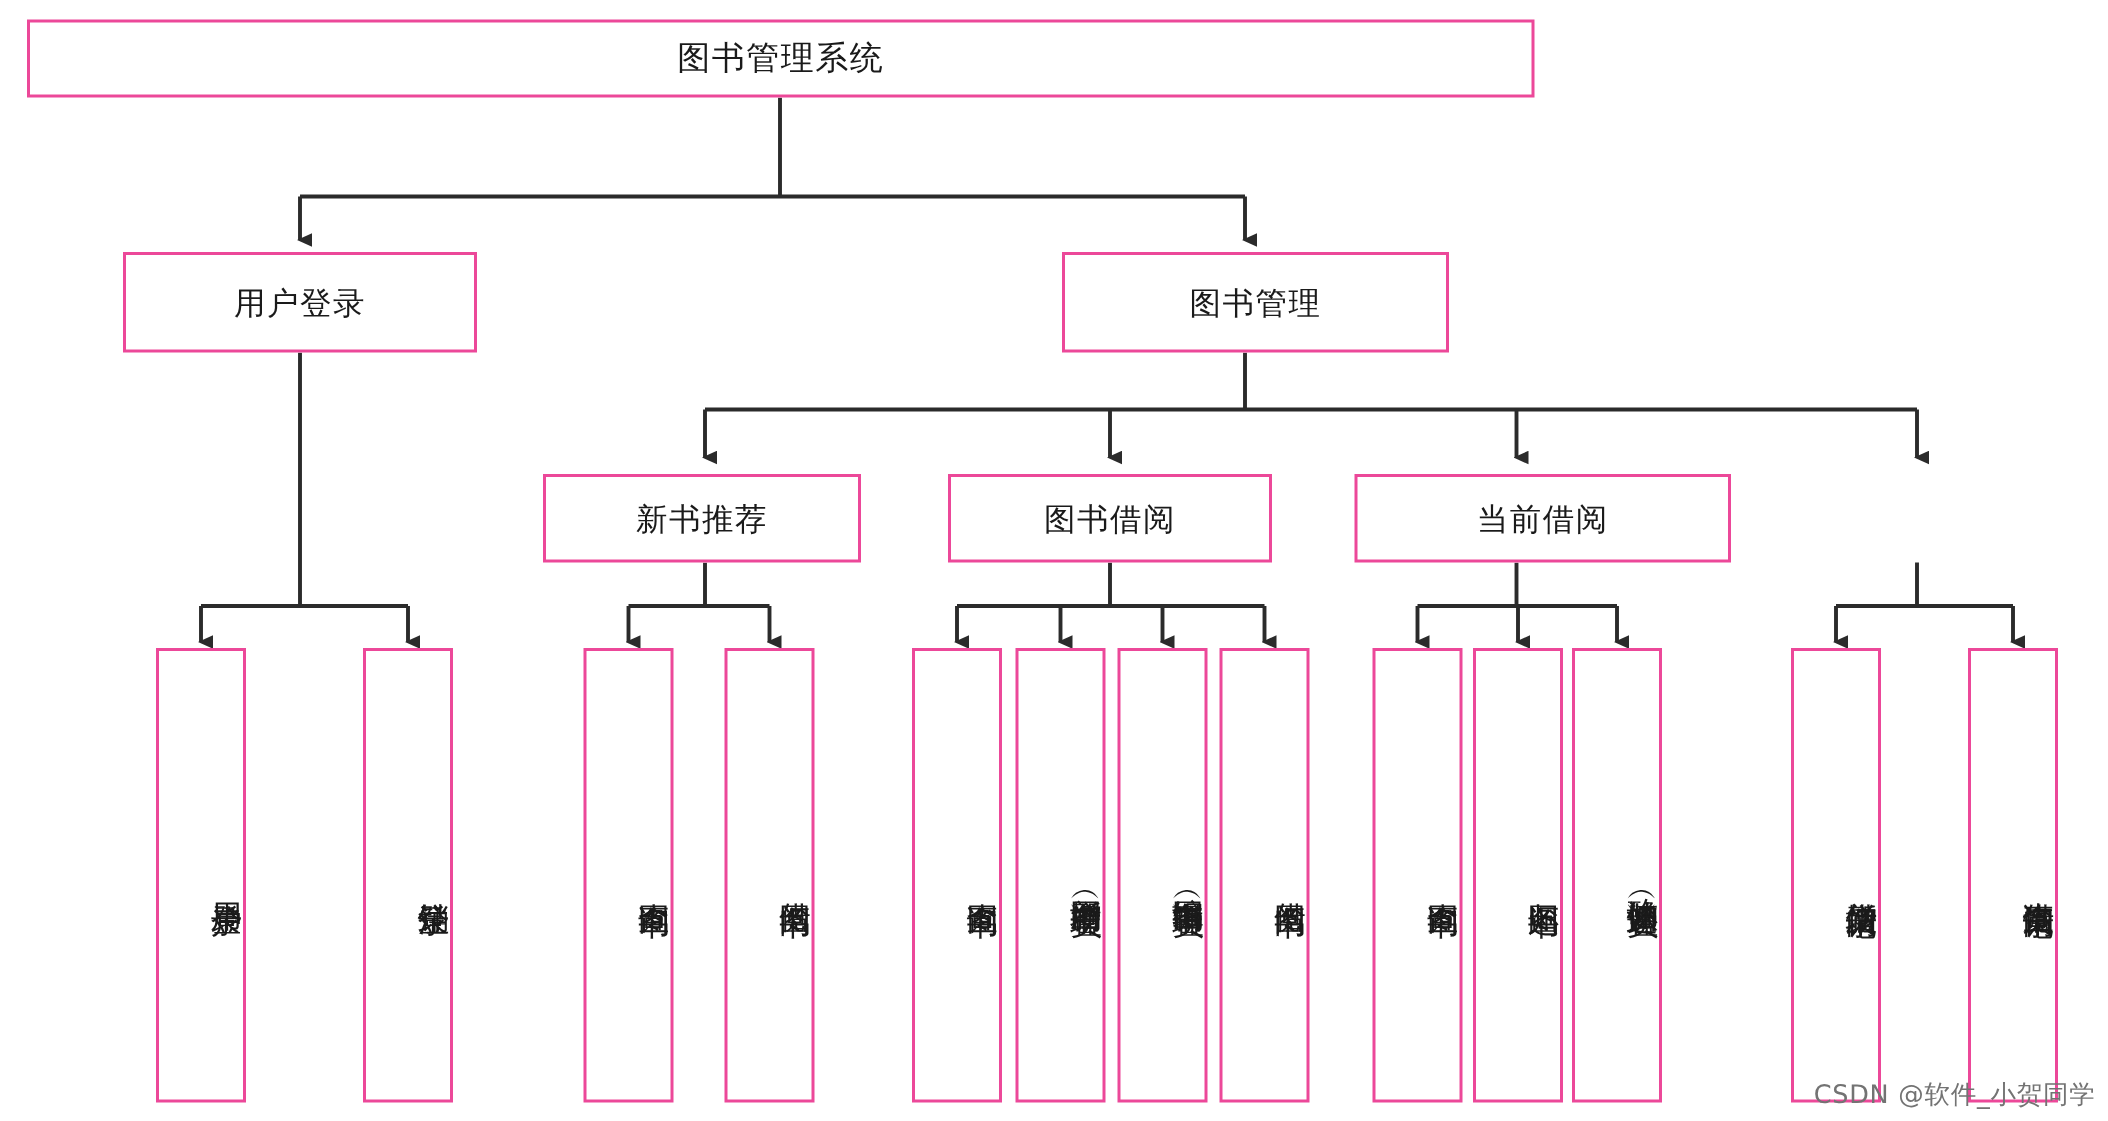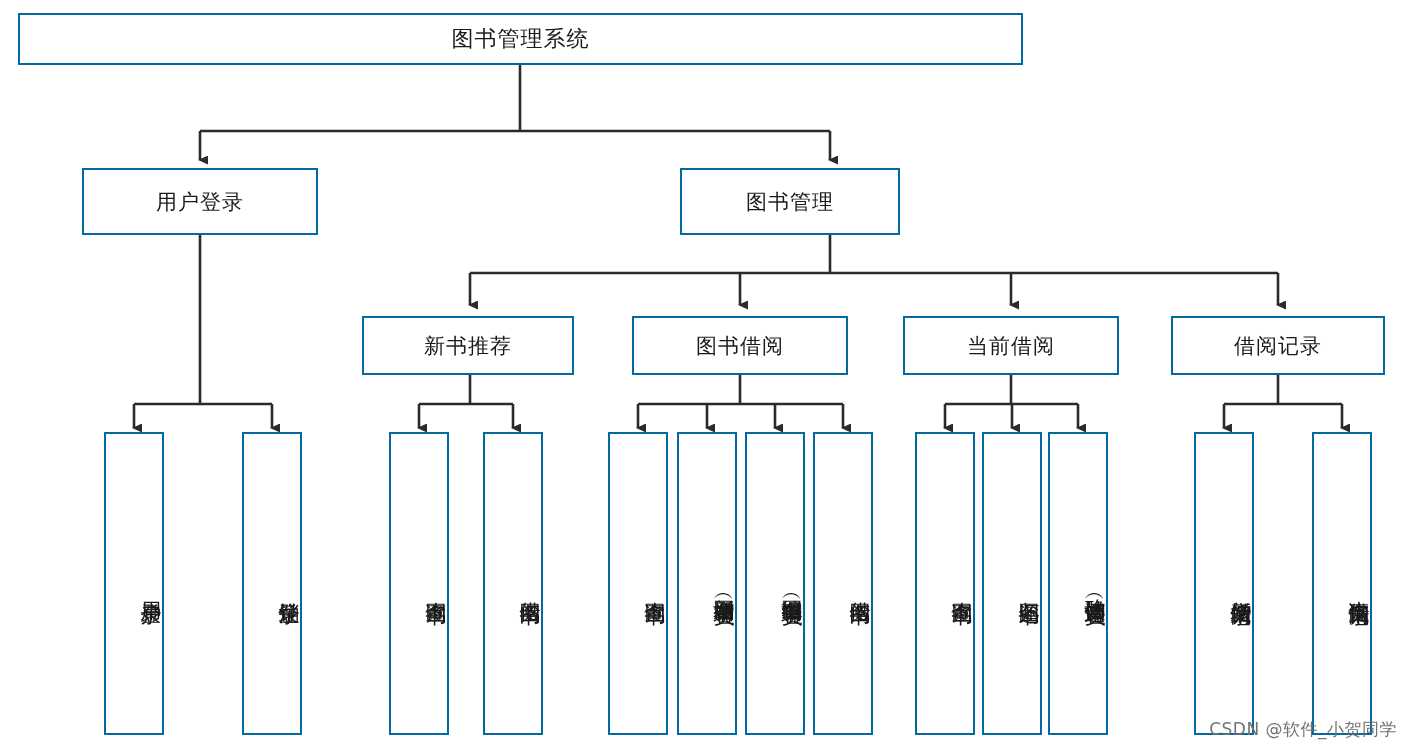--- a/index.html
+++ b/index.html
@@ -1,19 +1,19 @@
 <!DOCTYPE html>
 <html><head>
 <meta charset="utf-8">
 <style>
   html,body{margin:0;padding:0;background:#fff;}
   body{font-family:"DejaVu Sans","Liberation Sans",sans-serif;}
   #canvas{position:relative;width:1405px;height:747px;background:#fff;overflow:hidden;}
   svg.links{position:absolute;left:0;top:0;width:1405px;height:747px;pointer-events:none;}
-  .node{position:absolute;box-sizing:border-box;border:2px solid #0369a1;background:#fff;
+  .node{position:absolute;box-sizing:border-box;border:2px solid #ec4899;background:#fff;
         display:flex;align-items:center;justify-content:center;color:#1a1a1a;}
   .node.h{font-size:21px;letter-spacing:1px;}
   .node.v{writing-mode:vertical-rl;text-orientation:upright;font-size:21px;
           line-height:1.08;letter-spacing:1px;padding-top:6px;align-items:flex-start;justify-content:center;}
   .node.root{font-size:22px;}
   .watermark{position:absolute;right:8px;bottom:6px;color:#737373;font-size:17px;
              letter-spacing:0.5px;white-space:nowrap;}
 </style>
 </head>
 <body>
@@ -66,26 +66,25 @@
       <path d="M1278,375 L1278,404"></path>
       <path d="M1224,404 L1342,404"></path>
       <path d="M1224,404 L1224,428" marker-end="url(#arw)"></path>
       <path d="M1342,404 L1342,428" marker-end="url(#arw)"></path>
     </g>
   </svg>
 
   <div class="node h root" style="left:18px;top:13px;width:1005px;height:52px;">图书管理系统</div>
 
   <div class="node h" style="left:82px;top:168px;width:236px;height:67px;">用户登录</div>
-  <div class="node h" style="left:680px;top:168px;width:220px;height:67px;">图书管理</div>
+  <div class="node h" style="left:708px;top:168px;width:258px;height:67px;">图书管理</div>
 
   <div class="node h" style="left:362px;top:316px;width:212px;height:59px;">新书推荐</div>
   <div class="node h" style="left:632px;top:316px;width:216px;height:59px;">图书借阅</div>
-  <div class="node h" style="left:903px;top:316px;width:216px;height:59px;">当前借阅</div>
-  <div class="node h" style="left:1171px;top:316px;width:214px;height:59px;">借阅记录</div>
+  <div class="node h" style="left:903px;top:316px;width:251px;height:59px;">当前借阅</div>
 
   <div class="node v" style="left:104px;top:432px;width:60px;height:303px;">用户登录</div>
   <div class="node v" style="left:242px;top:432px;width:60px;height:303px;">注销登录</div>
 
   <div class="node v" style="left:389px;top:432px;width:60px;height:303px;">查询图书</div>
   <div class="node v" style="left:483px;top:432px;width:60px;height:303px;">借阅图书</div>
 
   <div class="node v" style="left:608px;top:432px;width:60px;height:303px;">查询图书</div>
   <div class="node v" style="left:677px;top:432px;width:60px;height:303px;">新增图书（管理员）</div>
   <div class="node v" style="left:745px;top:432px;width:60px;height:303px;">编辑图书（管理员）</div>

